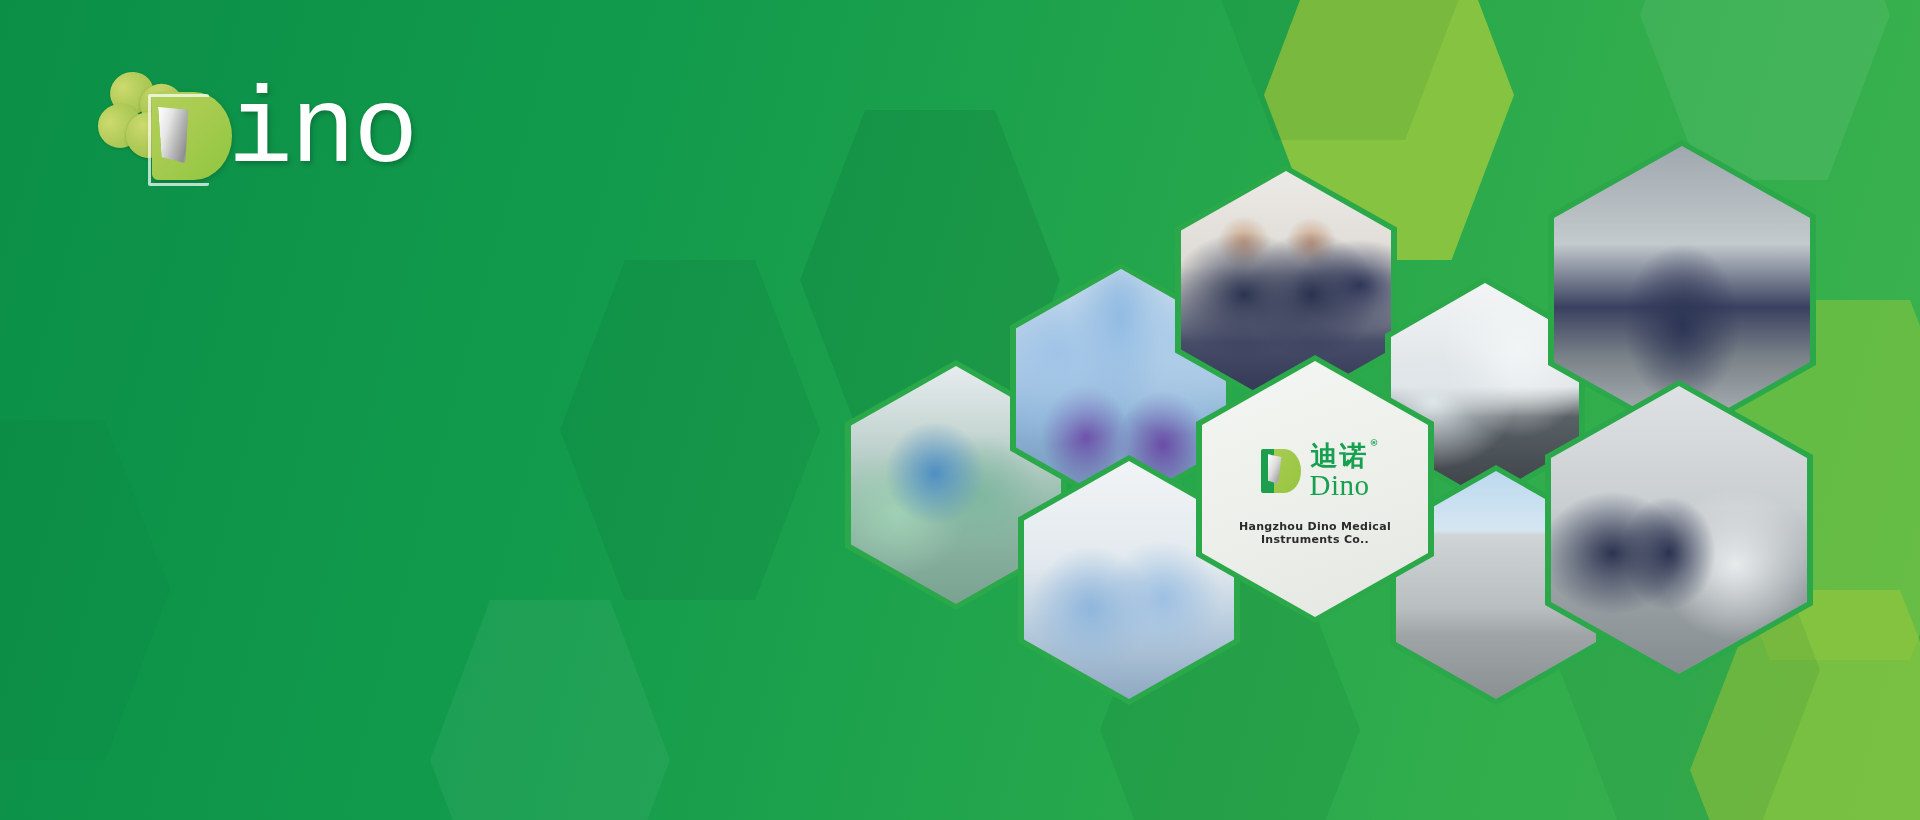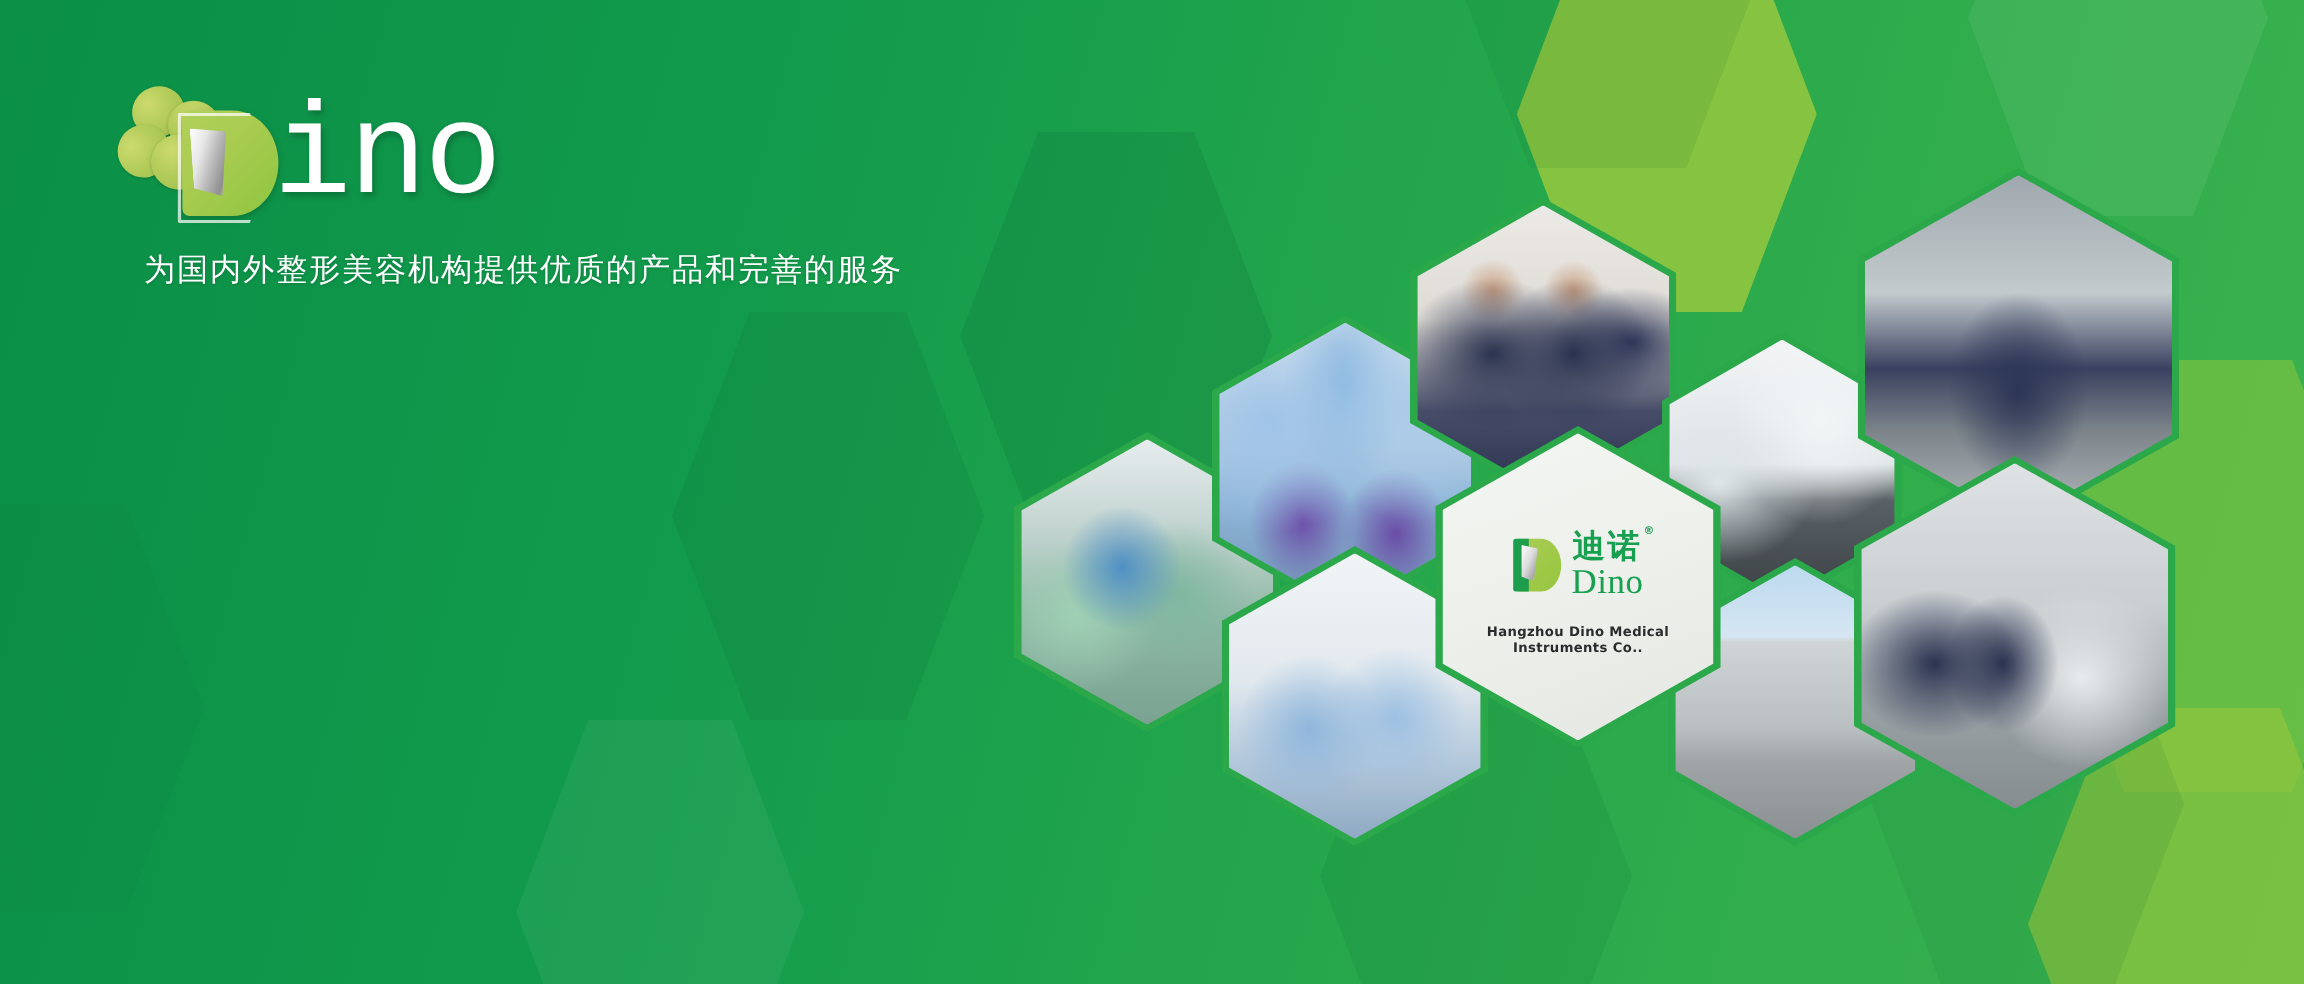--- a/index.html
+++ b/index.html
@@ -212,21 +212,20 @@
       </div>
       <div class="logo-d">
         <div class="dbowl"></div>
         <div class="frame"></div>
         <div class="curl"></div>
       </div>
       <div class="logo-text">ino</div>
     </div>
 
     <div class="taglines">
-      <div class="tagline">为国内外整形美容机构提供优质的产品和完善的服务</div>
     </div>
   </div>
 
   <div class="collage">
 
     <div class="hex" style="left:845px;top:345px;width:222px;height:250px;background:#2aa84a;">
       <div class="inner">
           <div class="scene sc-machine"></div>
         </div>
     </div>

